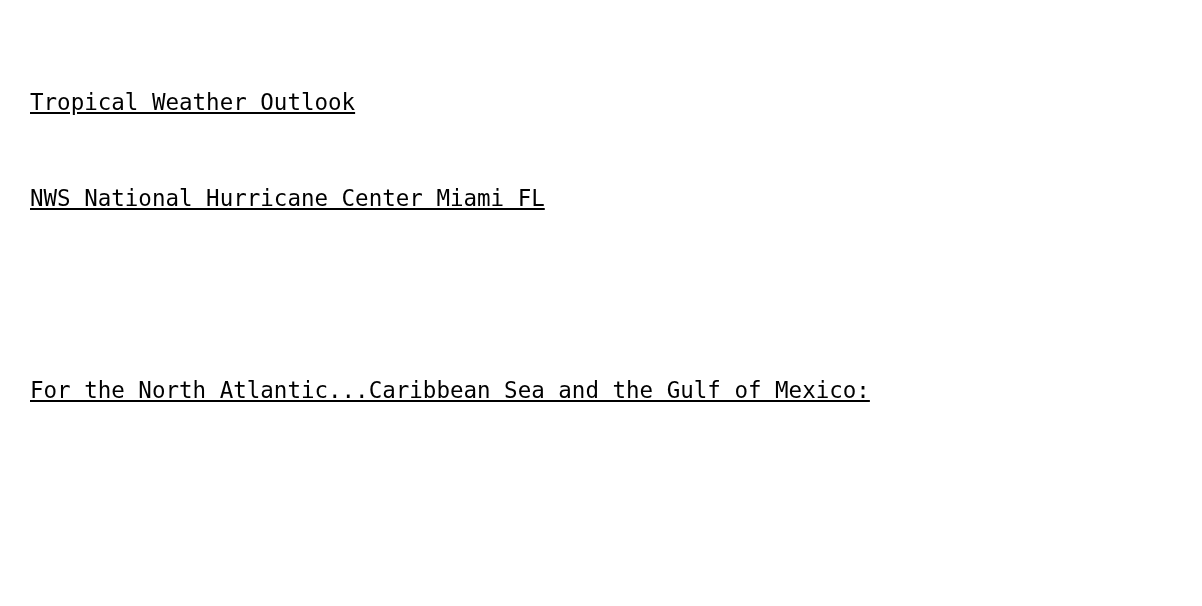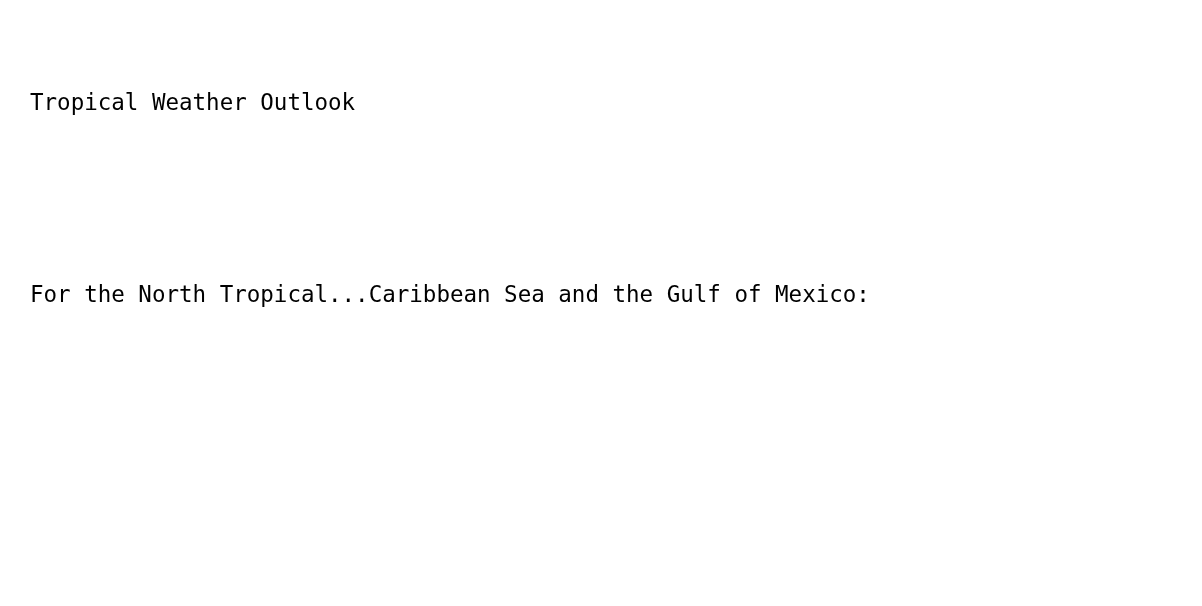--- a/index.html
+++ b/index.html
@@ -23,33 +23,35 @@
     font-family: "DejaVu Sans Mono", "Liberation Mono", monospace;
     font-size: 22.5px;
     line-height: 32px;
     color: #000000;
     white-space: pre;
     letter-spacing: 0px;
   }
   .line {
     white-space: pre;
     min-height: 32px;
+    text-decoration: underline;
   }
   .blank {
     min-height: 32px;
   }
 </style>
 </head>
 <body>
 
 <div class="page">
   <div class="text-block">
     <div class="line">Tropical Weather Outlook</div>
+    <div class="line">NWS National Hurricane Center Miami FL</div>
     <div class="line blank"></div>
-    <div class="line">For the North Tropical...Caribbean Sea and the Gulf of Mexico:</div>
+    <div class="line">For the North Atlantic...Caribbean Sea and the Gulf of Mexico:</div>
     <div class="line blank"></div>
     
     
     
     
     
     
     
     
     

